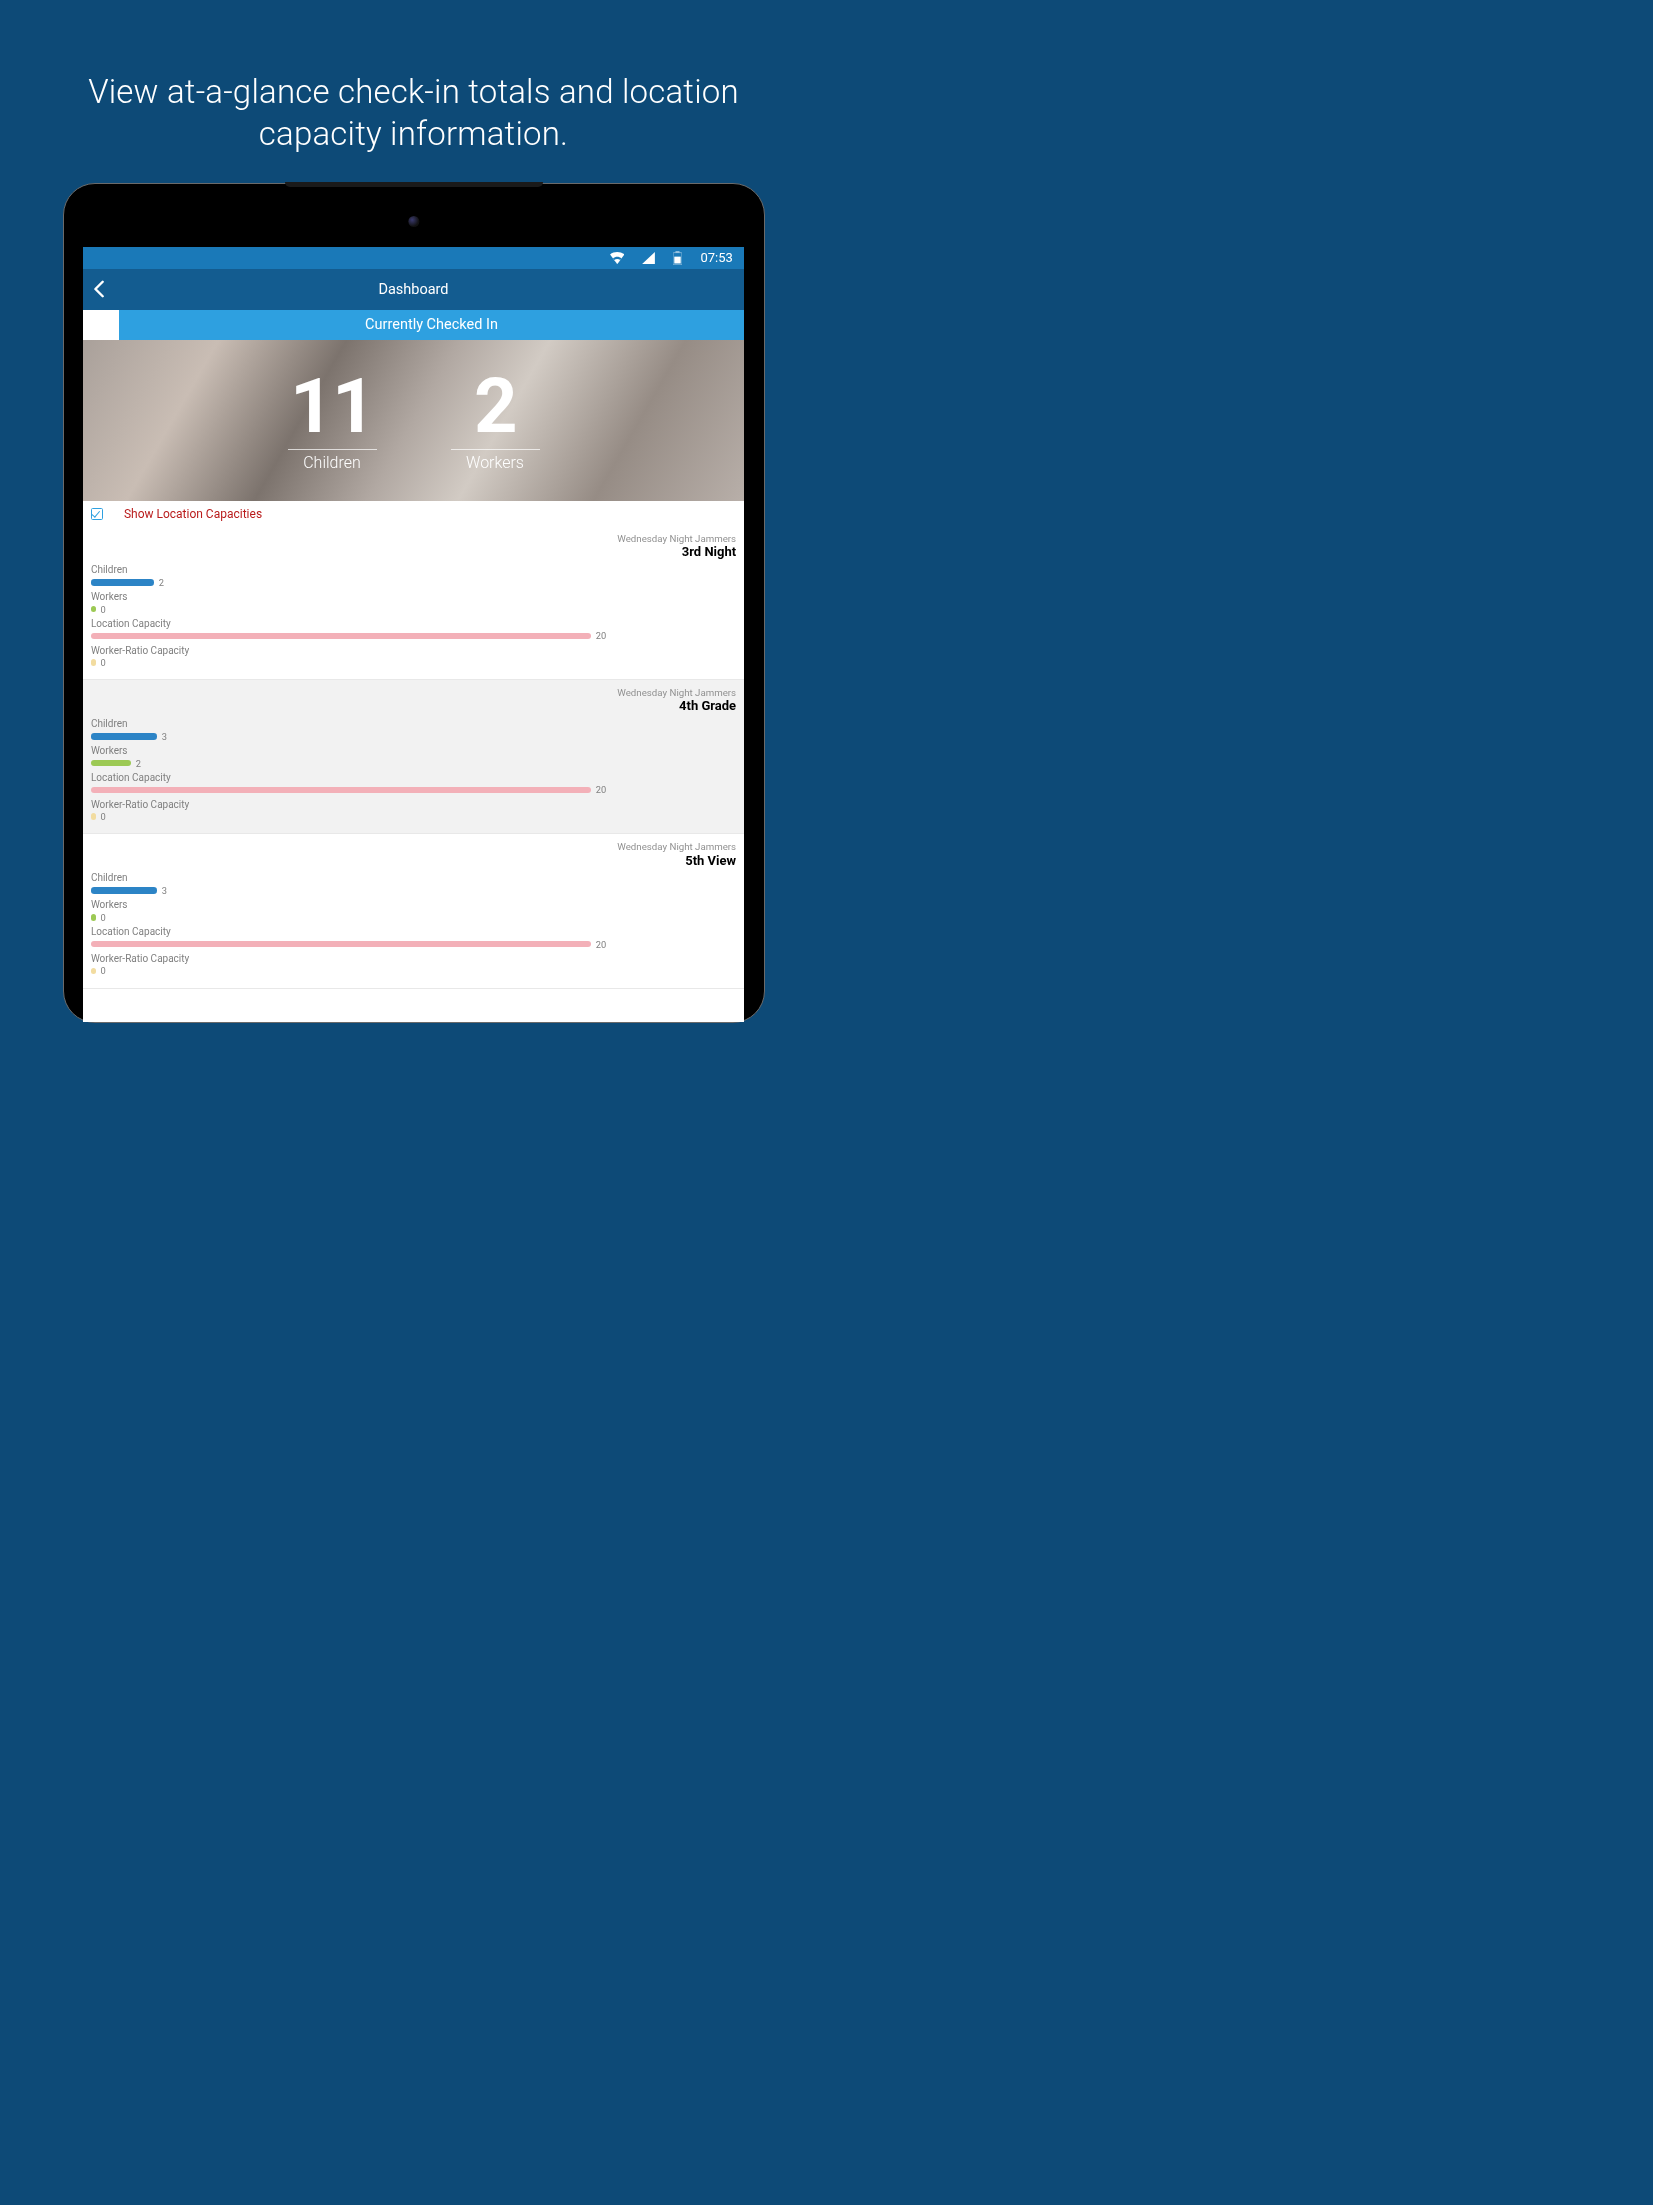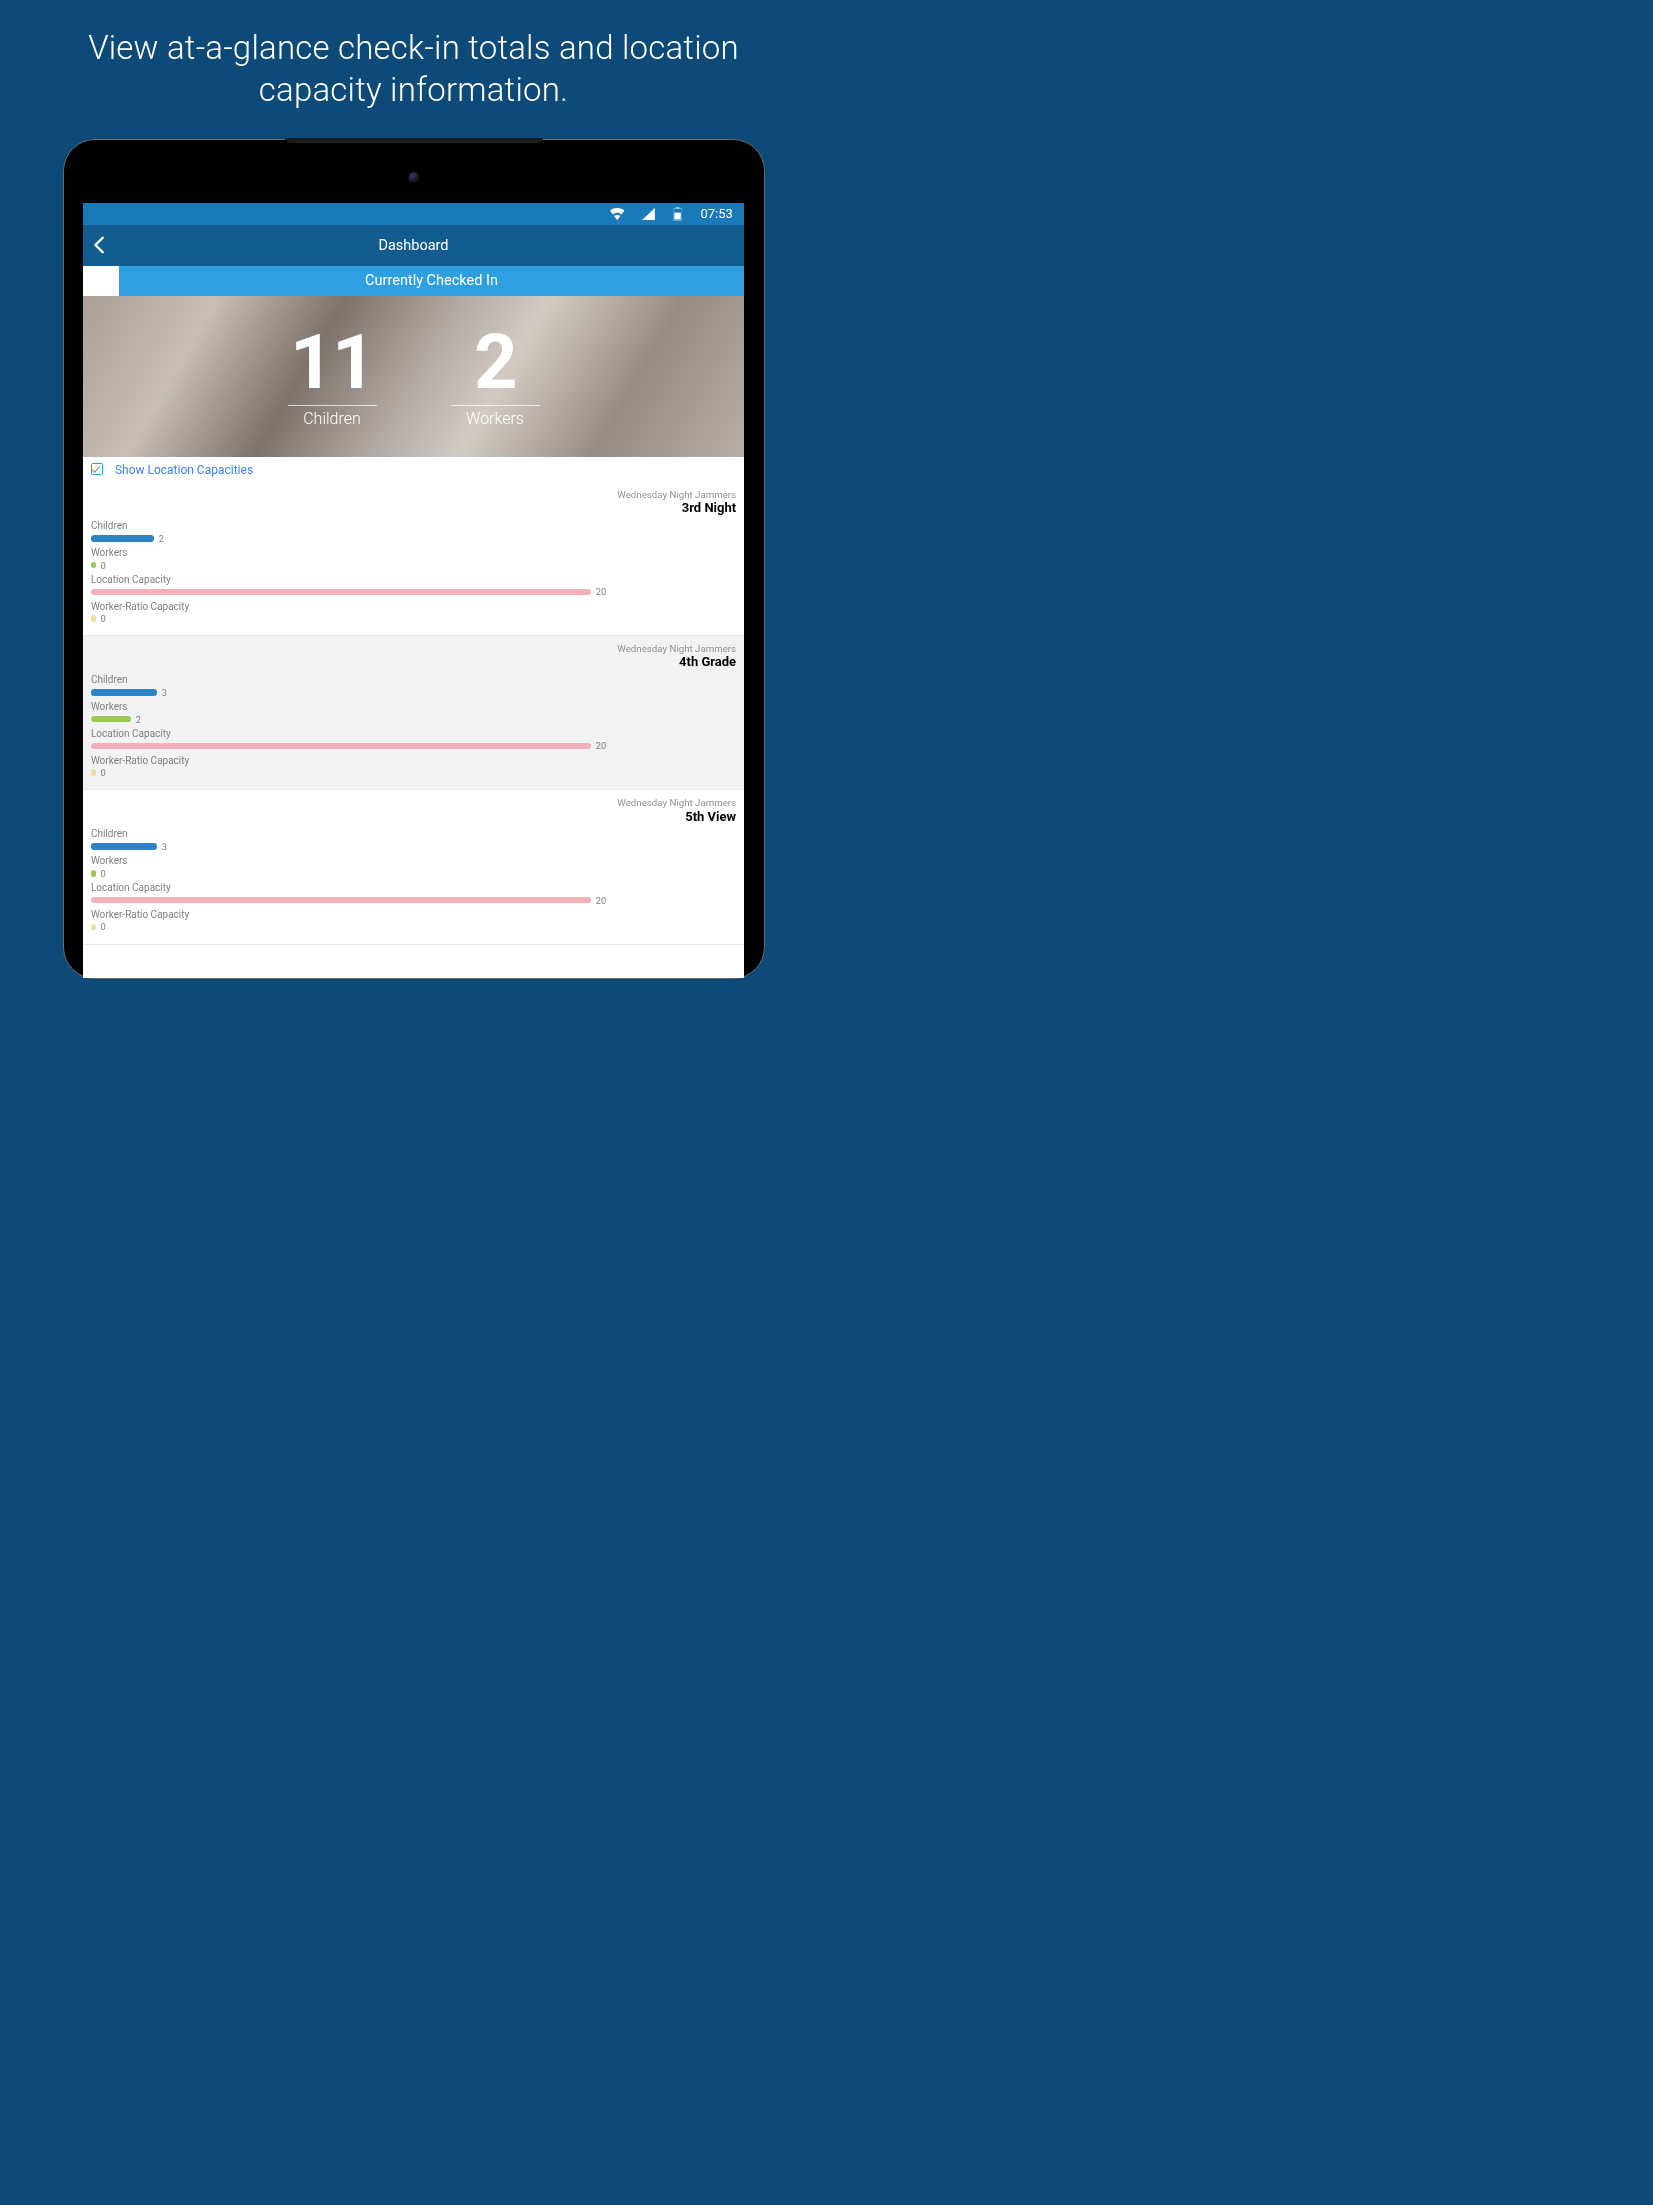--- a/index.html
+++ b/index.html
@@ -11,20 +11,21 @@
     overflow: hidden;
   }
   .promo-text {
     color: #fff;
     text-align: center;
     font-size: 33px;
     font-weight: 300;
     padding: 27.4px 32px 0;
     line-height: 1.25;
     letter-spacing: 0.2px;
+    margin-top: 44px;
   }
   .tablet {
     margin: 29px auto 0;
     width: 702px;
     background: #000;
     border-radius: 32px;
     padding: 63px 19.4px 0;
     border: 1.6px solid #6a6a6a;
     position: relative;
   }
@@ -102,24 +103,24 @@
   .hero-stat .rule {
     border-top: 0.8px solid rgba(255,255,255,0.7);
     margin: 4.8px auto 3.2px;
     width: 89px;
   }
   .hero-stat .lbl {
     font-size: 16px;
     font-weight: 300;
   }
   .capacities-row {
-    display: flex; align-items: flex-start;
+    display: flex; align-items: center;
     padding: 6.5px 8px 4.8px;
-    gap: 12px;
-    color: #3b82f6;
+    gap: 21px;
+    color: #b91c1c;
     font-size: 12px;
   }
   .check-icon {
     width: 12px; height: 12px;
     border: 1.5px solid #2ea0e0;
     border-radius: 1.6px;
     position: relative;
   }
   .check-icon::after {
     content: "";

